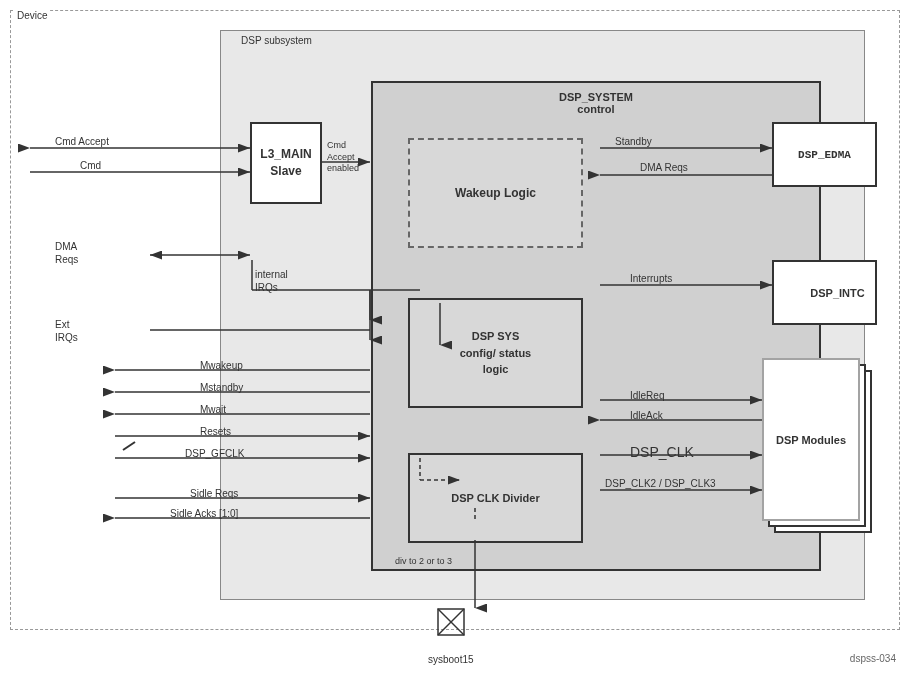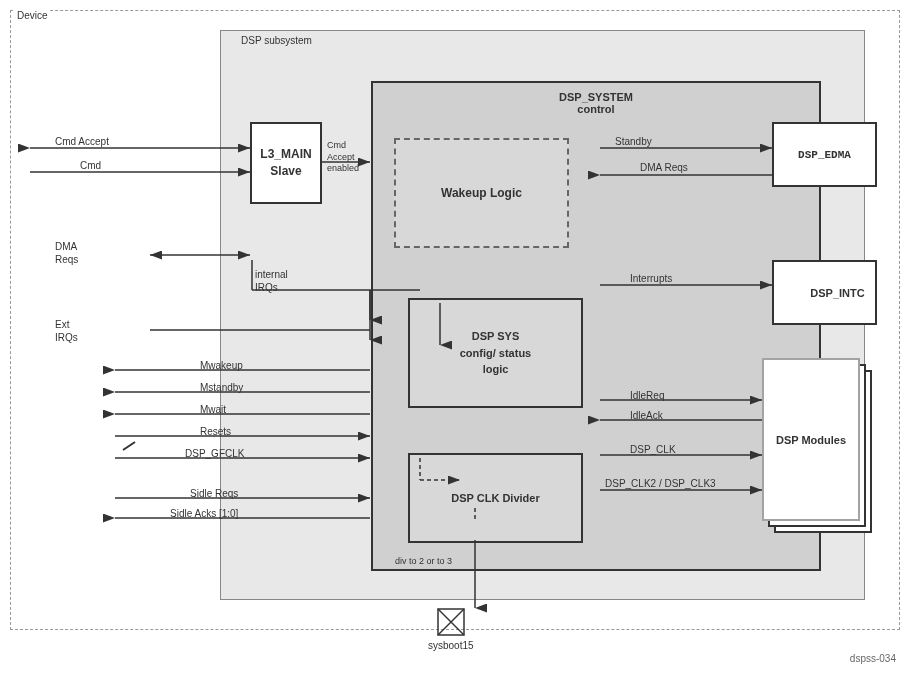--- a/index.html
+++ b/index.html
@@ -82,21 +82,21 @@
 
   <div class="dsp-subsystem-box">
     <span class="dsp-subsystem-label">DSP subsystem</span>
 
     <div style="position:absolute; top:50px; left:150px; width:450px; height:490px; border:2px solid #333; background:#d0d0d0;">
       <div style="position:absolute; top:8px; left:0; width:100%; text-align:center; font-size:11px; font-weight:bold; color:#333;">
         <span style="white-space:pre-line;">DSP_SYSTEM
 control</span>
       </div>
 
-      <div style="position:absolute; top:55px; left:21px; width:175px; height:110px; border:2px dashed #666; background:#d8d8d8; display:flex; align-items:center; justify-content:center;">
+      <div style="position:absolute; top:55px; left:35px; width:175px; height:110px; border:2px dashed #666; background:#d8d8d8; display:flex; align-items:center; justify-content:center;">
         <span style="font-size:12px; font-weight:bold; color:#333; text-align:center; line-height:1.5;">Wakeup
 Logic</span>
       </div>
 
       <div style="position:absolute; top:215px; left:35px; width:175px; height:110px; border:2px solid #333; background:#d8d8d8; display:flex; align-items:center; justify-content:center;">
         <span style="font-size:11px; font-weight:bold; color:#333; text-align:center; line-height:1.5;">DSP SYS<br>config/ status<br>logic</span>
       </div>
 
       <div style="position:absolute; top:370px; left:35px; width:175px; height:90px; border:2px solid #333; background:#d8d8d8; display:flex; align-items:center; justify-content:center;">
         <span style="font-size:11px; font-weight:bold; color:#333; text-align:center; line-height:1.5;">DSP CLK
@@ -126,21 +126,21 @@
       <span style="font-size:11px; font-weight:bold; color:#333; text-align:center;">DSP Modules</span>
     </div>
   </div>
 
   <div style="position:absolute; top:608px; left:428px; text-align:center;">
     <svg width="28" height="28">
       <rect x="1" y="1" width="26" height="26" fill="none" stroke="#333" stroke-width="1.5"></rect>
       <line x1="1" y1="1" x2="27" y2="27" stroke="#333" stroke-width="1.5"></line>
       <line x1="27" y1="1" x2="1" y2="27" stroke="#333" stroke-width="1.5"></line>
     </svg>
-    <div style="font-size:10px; color:#333; margin-top:2px;">sysboot15</div>
+    <div style="font-size:10px; color:#333; margin-top:16px;">sysboot15</div>
   </div>
 
   <div style="position:absolute; bottom:18px; right:18px; font-size:10px; color:#666;">dspss-034</div>
 
   <svg class="arrows-svg">
     <defs>
       <marker id="arrowhead-right" markerWidth="8" markerHeight="6" refX="8" refY="3" orient="auto">
         <polygon points="0 0, 8 3, 0 6" fill="#333"></polygon>
       </marker>
       <marker id="arrowhead-left" markerWidth="8" markerHeight="6" refX="0" refY="3" orient="auto">
@@ -244,19 +244,19 @@
   <div style="position:absolute; top:448px; left:185px; font-size:10px; color:#333;">DSP_GFCLK</div>
 
   <div style="position:absolute; top:488px; left:190px; font-size:10px; color:#333;">Sidle Reqs</div>
 
   <div style="position:absolute; top:508px; left:170px; font-size:10px; color:#333;">Sidle Acks [1:0]</div>
 
   <div style="position:absolute; top:390px; left:630px; font-size:10px; color:#333;">IdleReq</div>
 
   <div style="position:absolute; top:410px; left:630px; font-size:10px; color:#333;">IdleAck</div>
 
-  <div style="position:absolute; top:444px; left:630px; font-size:10px; color:#333;">DSP_CLK</div>
+  <div style="position:absolute; top:444px; left:630px; font-size:14px; color:#333;">DSP_CLK</div>
 
   <div style="position:absolute; top:478px; left:605px; font-size:10px; color:#333;">DSP_CLK2 / DSP_CLK3</div>
 
   <div style="position:absolute; top:556px; left:395px; font-size:9px; color:#333;">div to 2 or to 3</div>
 
 </div>
 
 </body></html>

